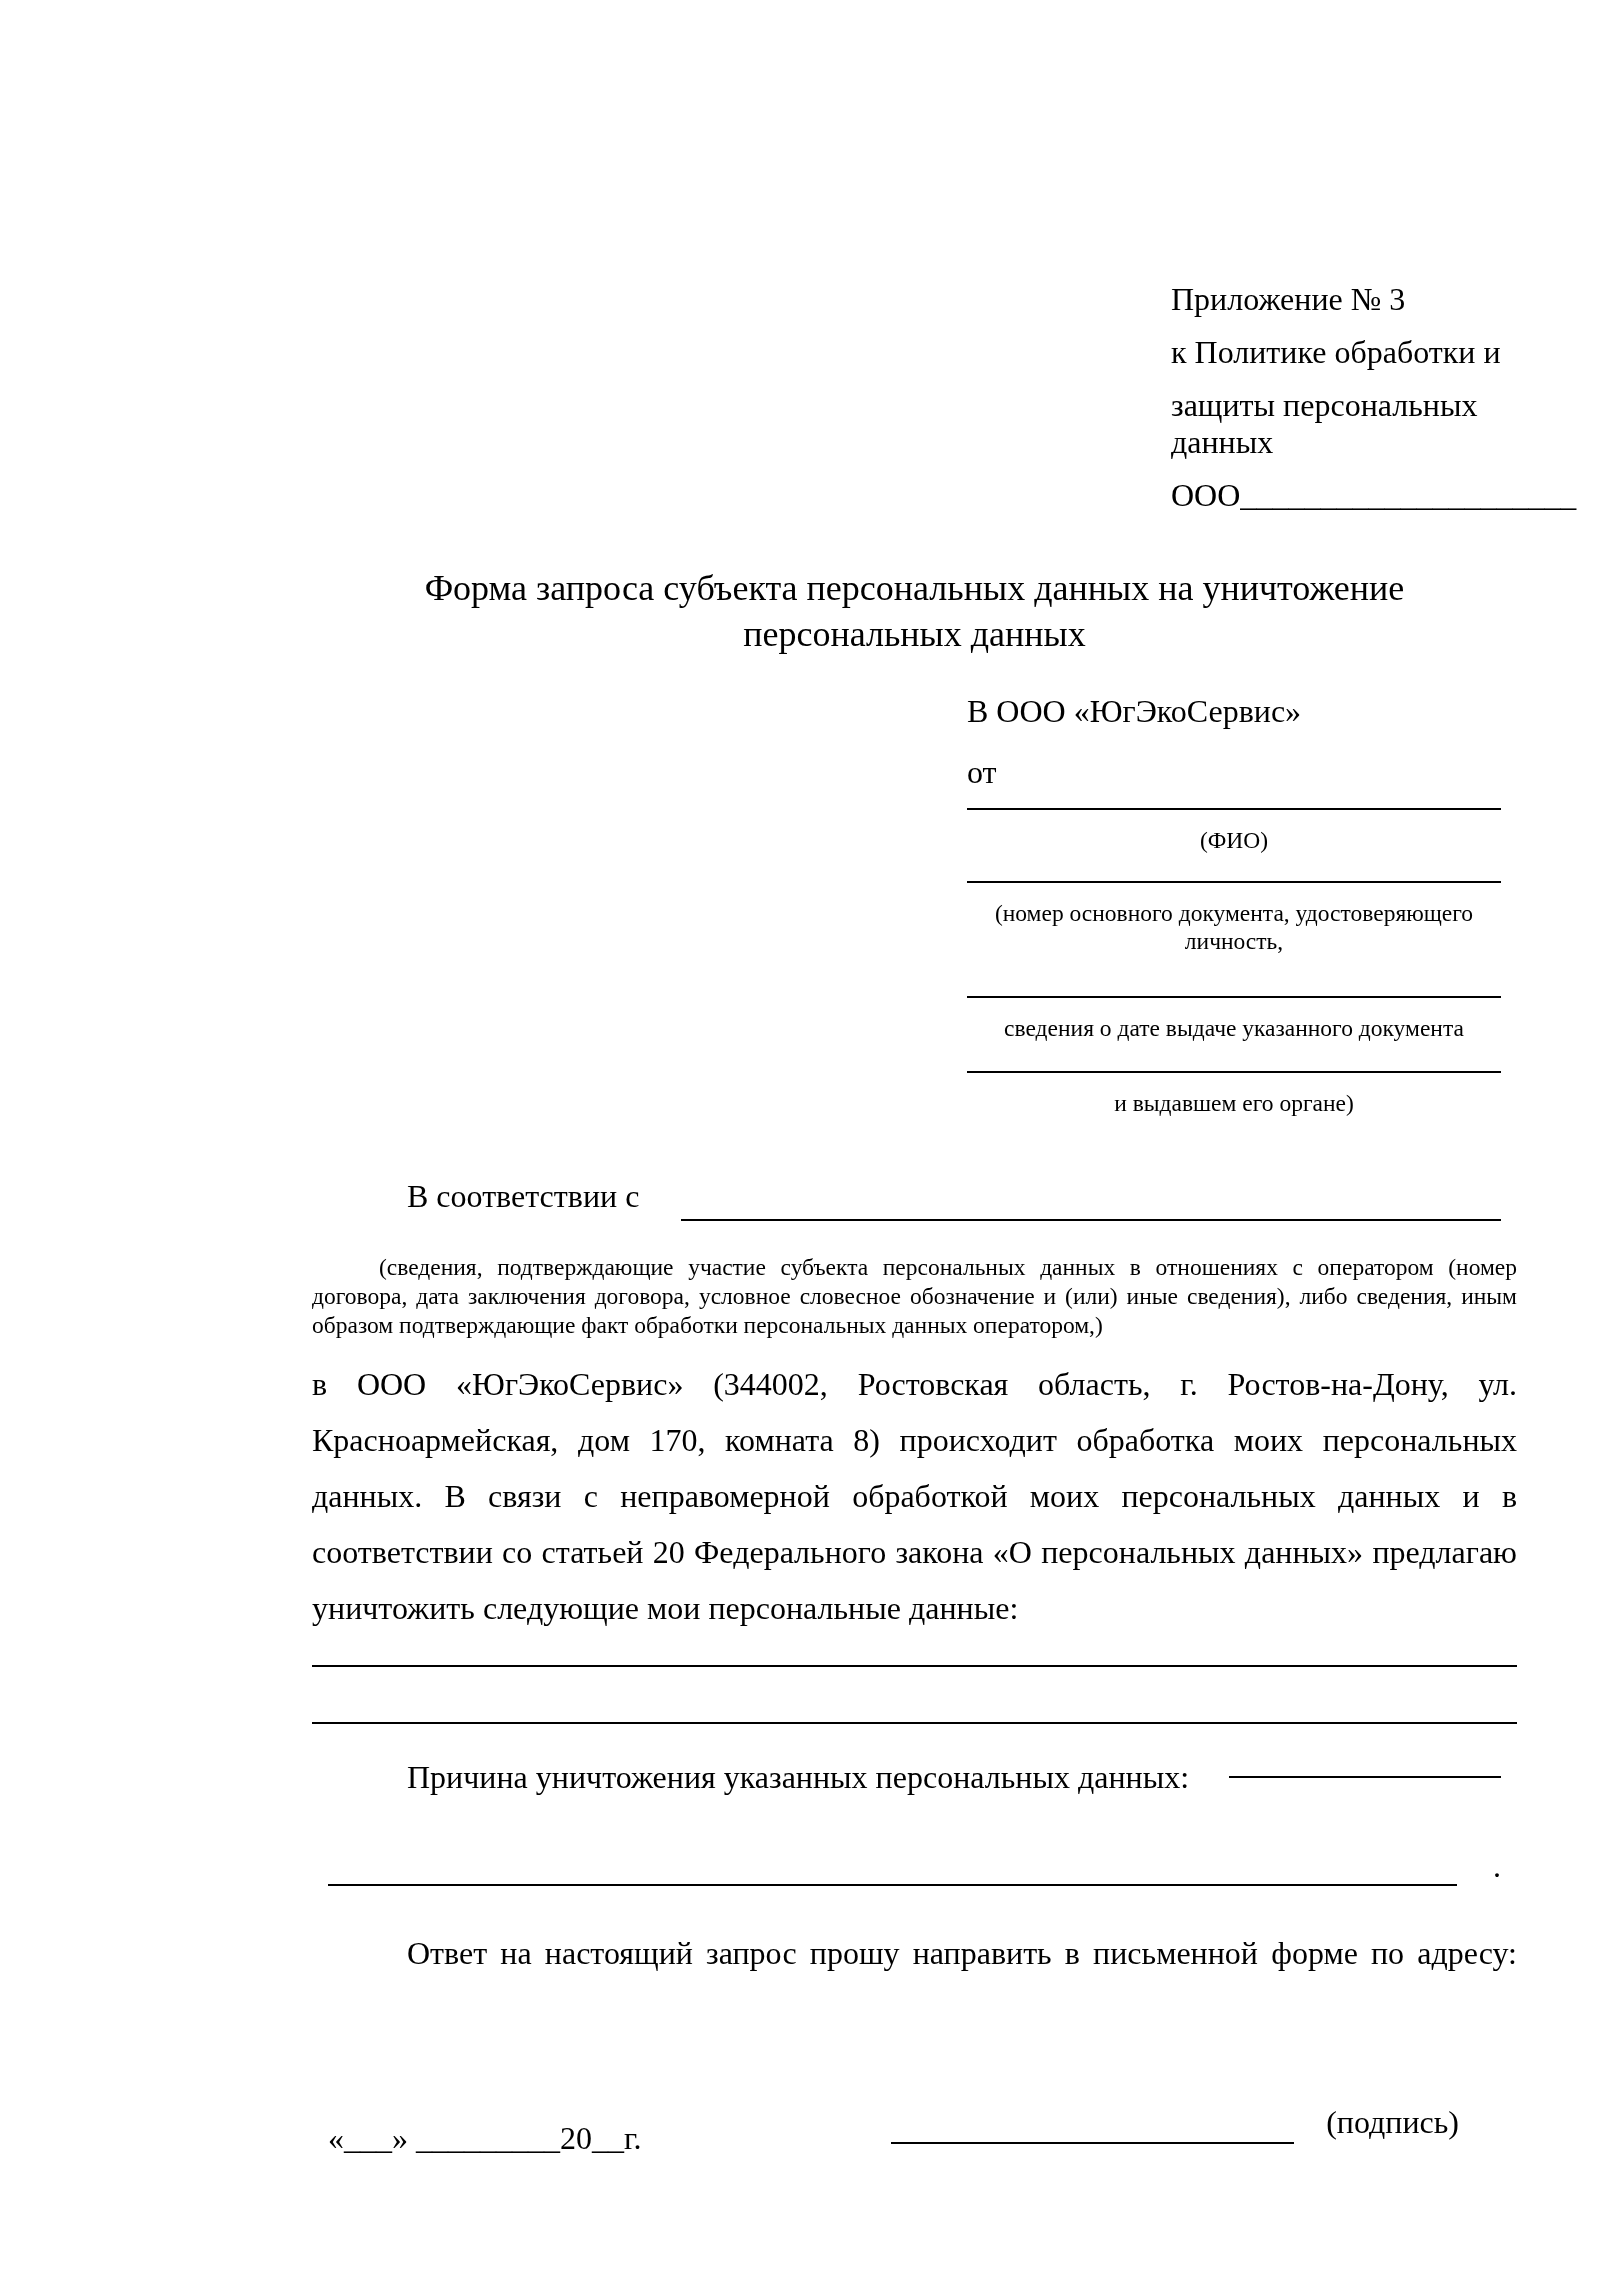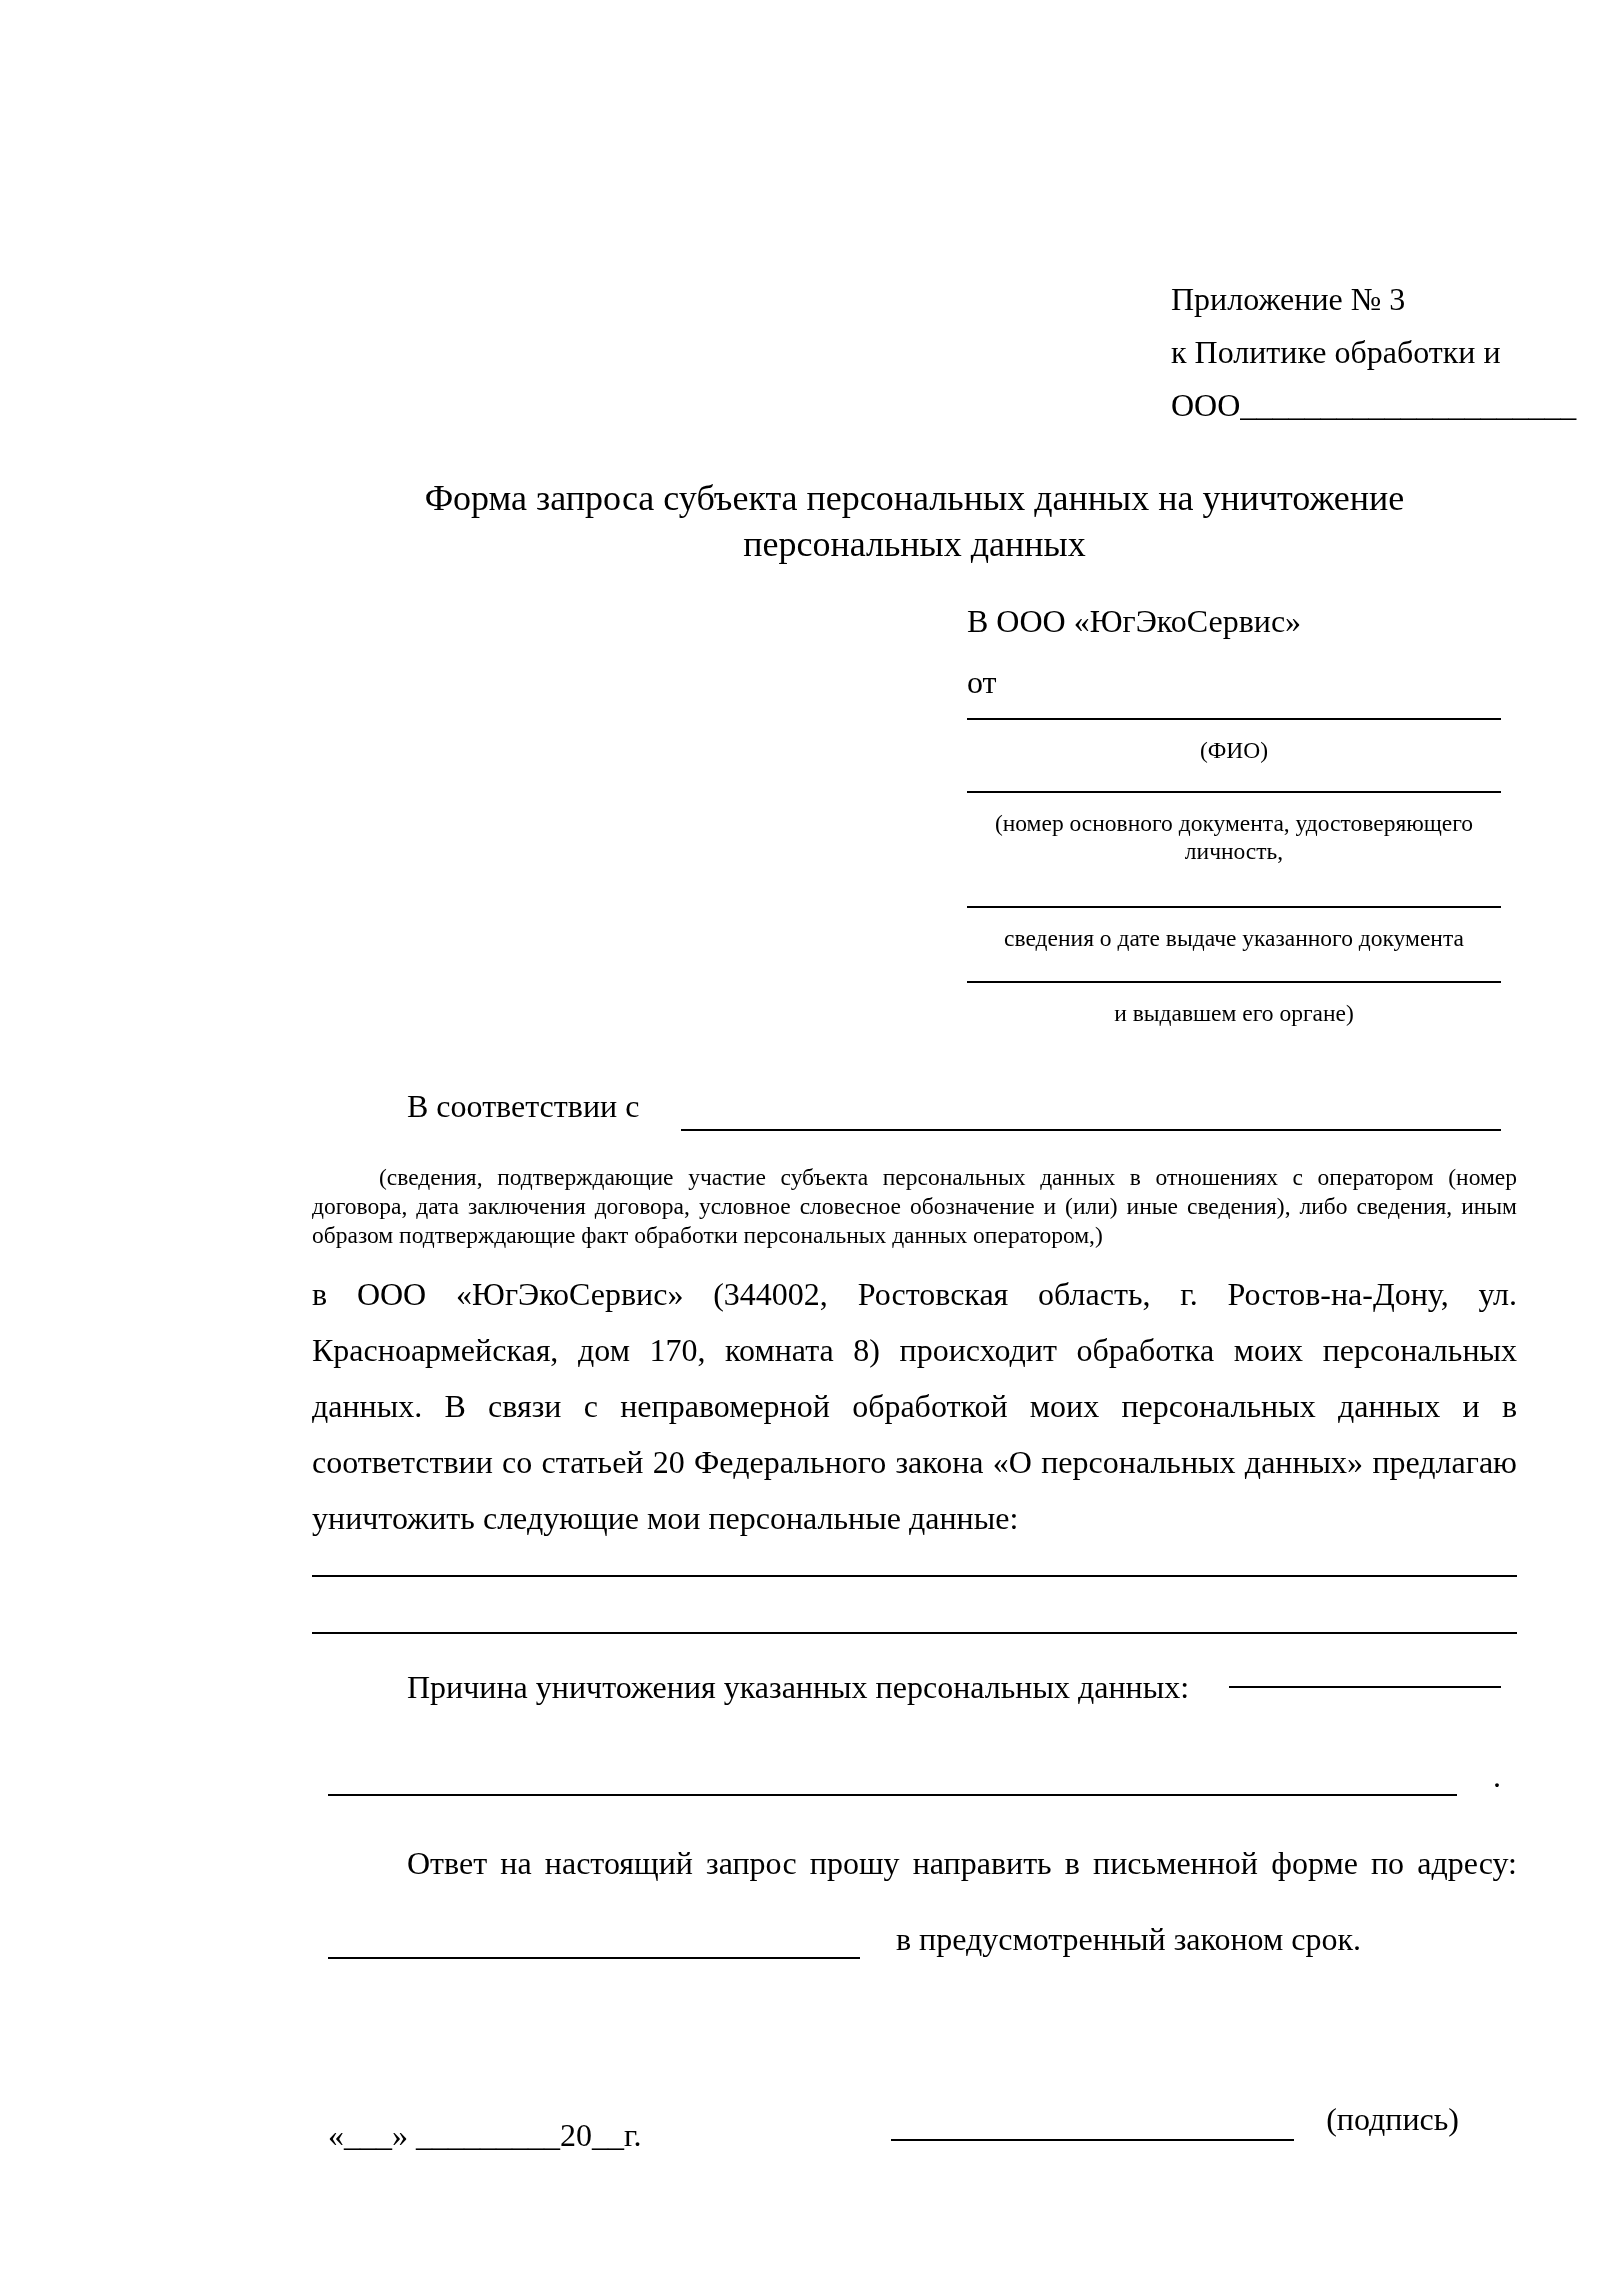--- a/index.html
+++ b/index.html
@@ -96,20 +96,21 @@
 </style>
 </head>
 <body>
 
 <div class="page">
   <div class="content">
 
     <div class="appendix-block">
       <div>Приложение № 3</div>
       <div>к Политике обработки и</div>
+      <div>защиты персональных данных</div>
       <div>ООО_____________________</div>
     </div>
 
     <div class="doc-title">Форма запроса субъекта персональных данных на уничтожение персональных данных</div>
 
     <div class="recipient">
       <div class="recipient-org">В ООО «ЮгЭкоСервис»</div>
       <div class="from-label">от</div>
 
       <div class="field-line fl-1"></div>
@@ -142,24 +143,20 @@
       <span class="fill-line"></span>
     </div>
 
     <div class="period-row">
       <span class="fill-line"></span>
       <span class="period-mark">.</span>
     </div>
 
     <div class="response-par">Ответ на настоящий запрос прошу направить в письменной форме по адресу:</div>
 
-    <div class="term-row">
-      <span class="term-line"></span>
-      <span class="term-text">в предусмотренный законом срок.</span>
-    </div>
 
     <div class="signature-row">
       <span>«___» _________20__г.</span>
       <span class="sig-group">
         <span class="sig-line"></span>
         <span>(подпись)</span>
       </span>
     </div>
 
   </div>

